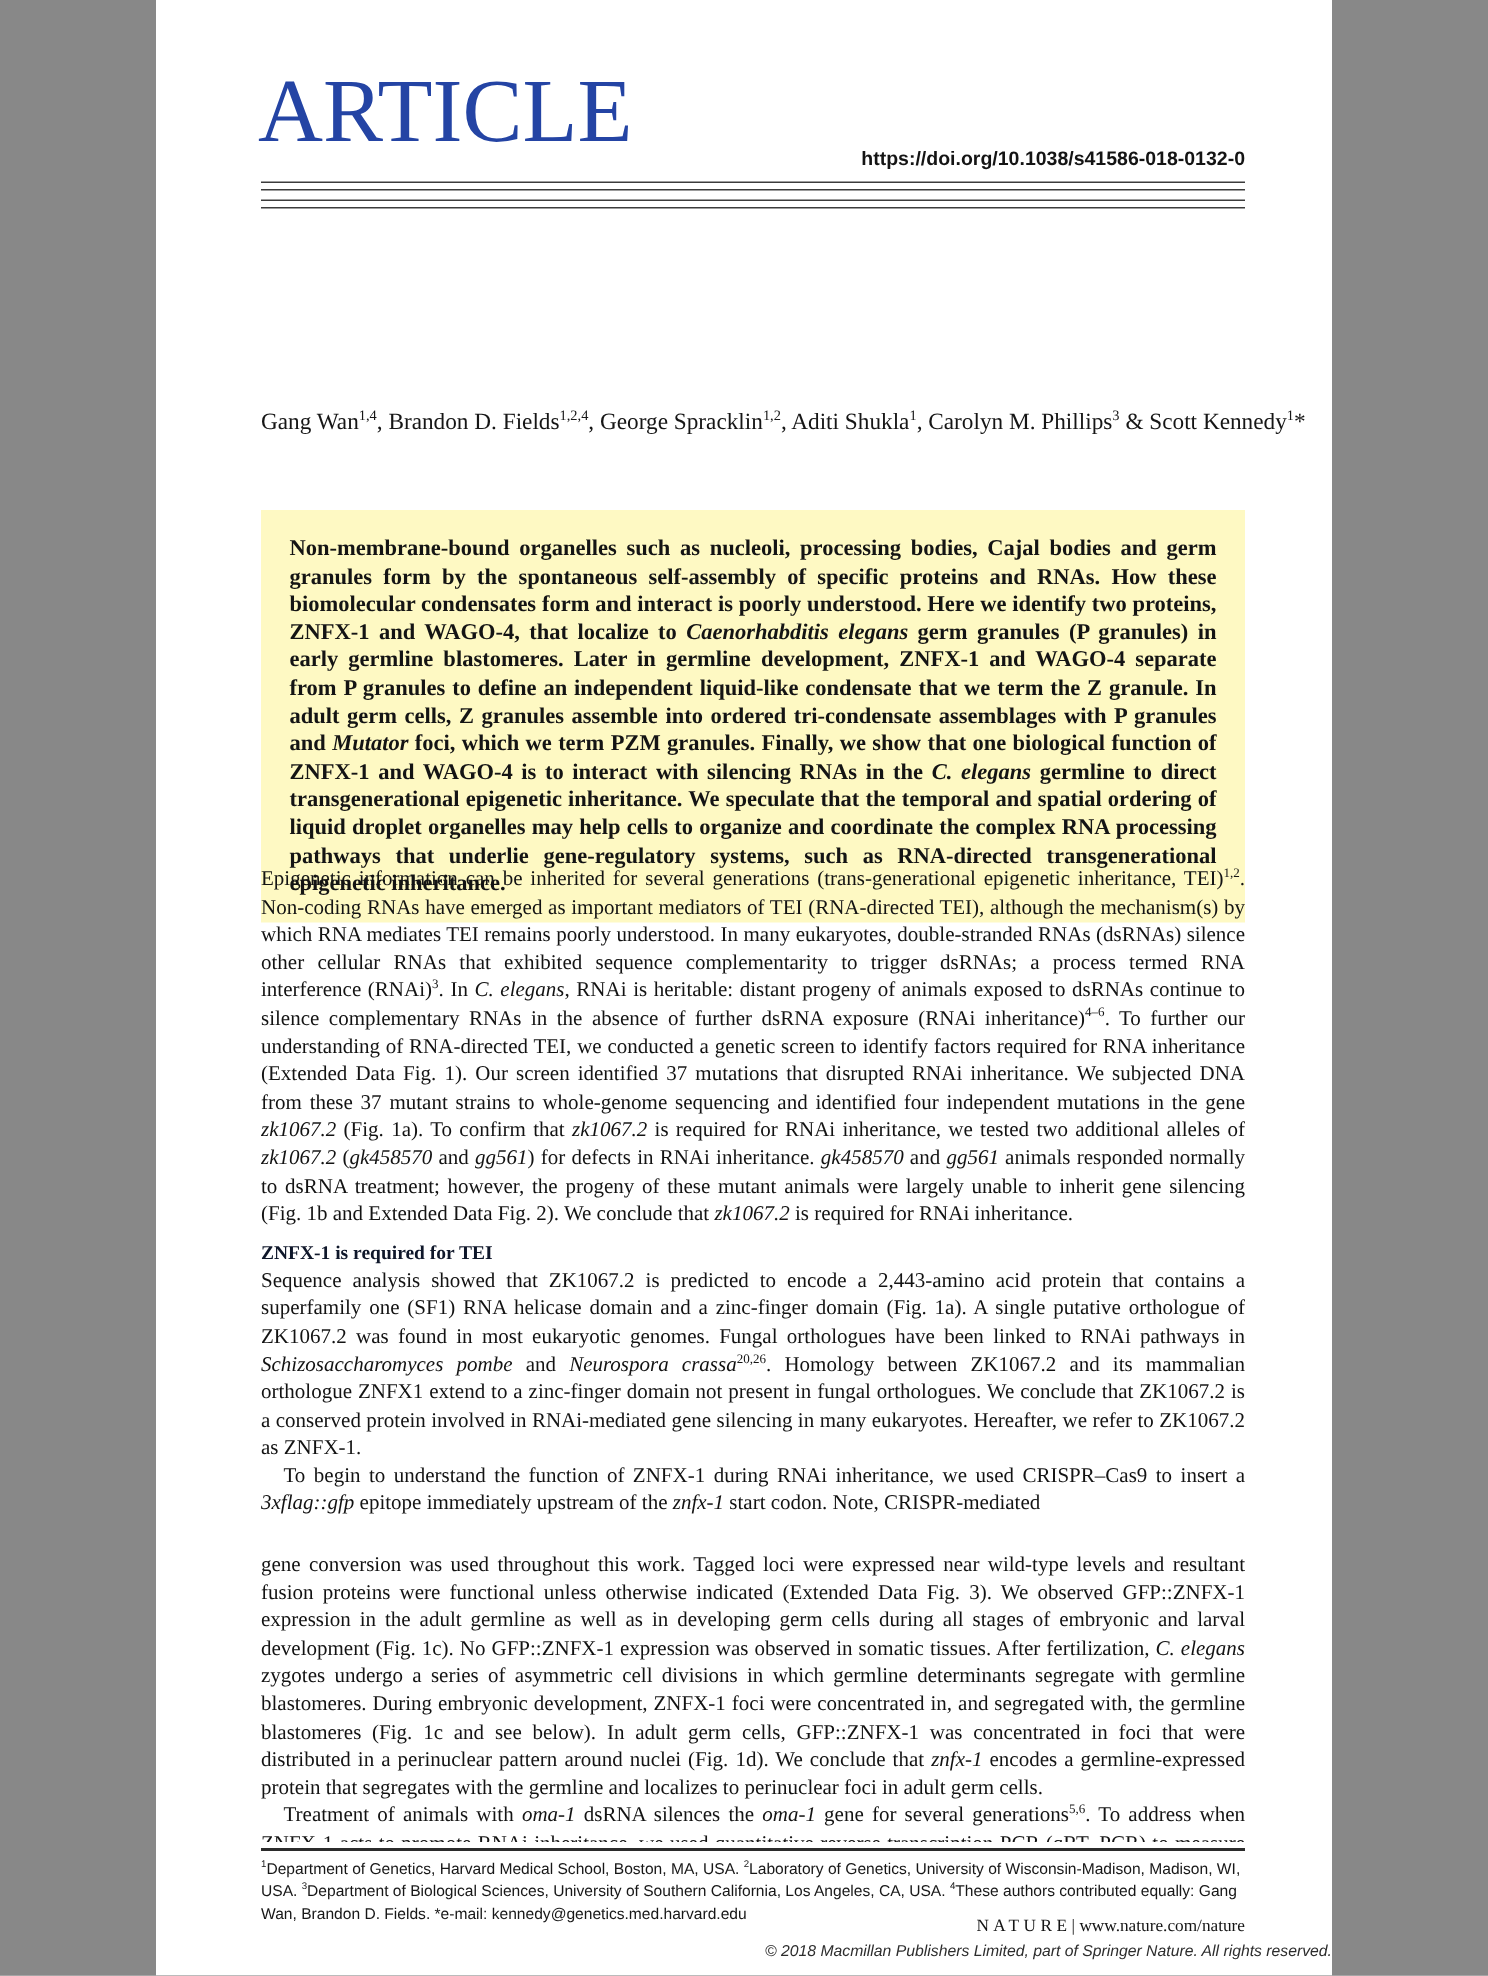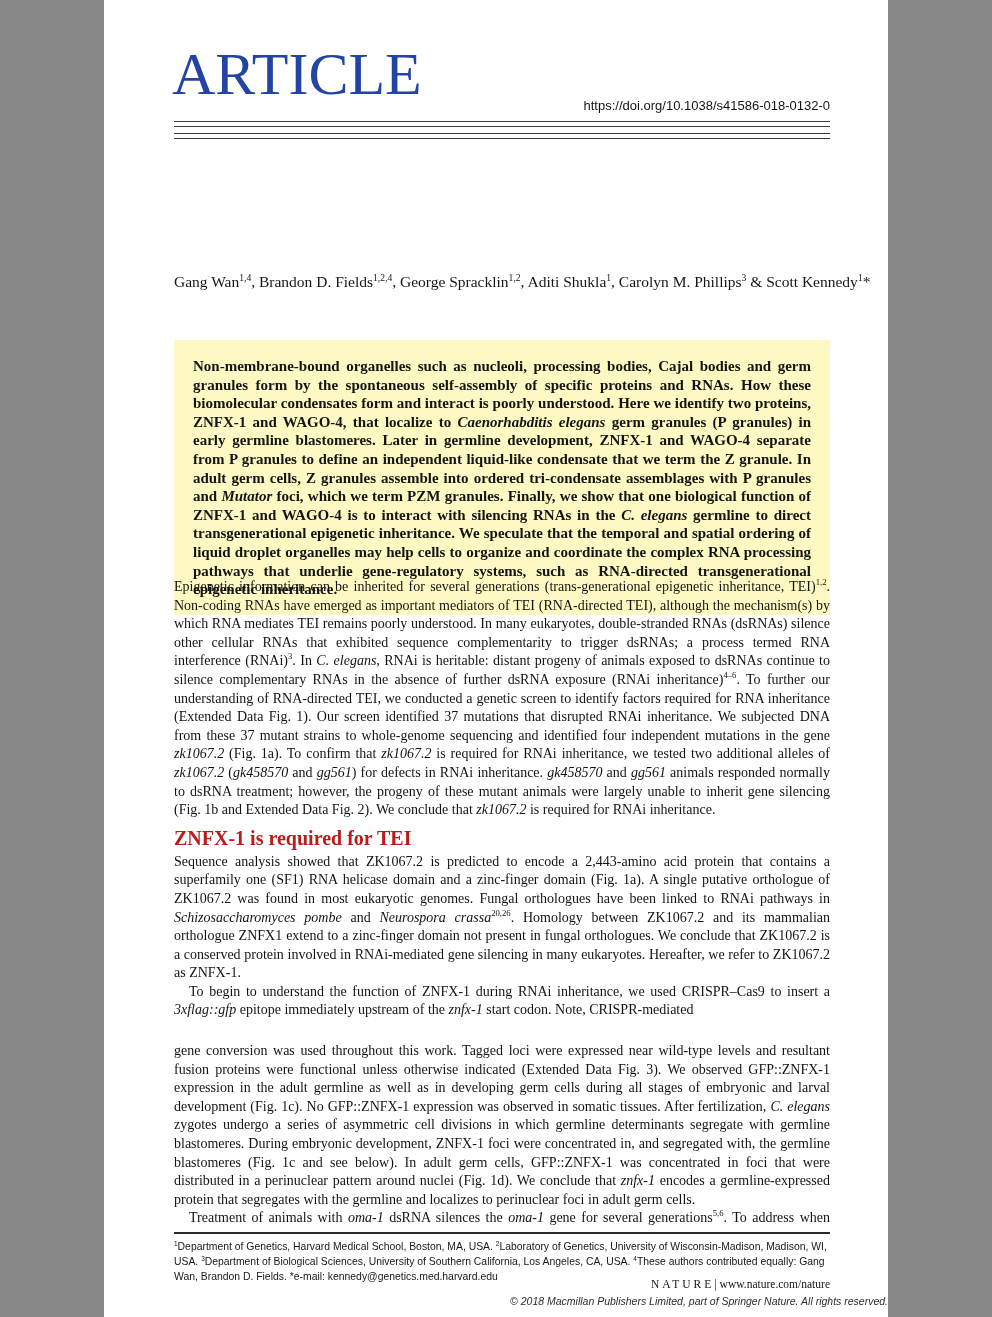--- a/index.html
+++ b/index.html
@@ -10,21 +10,21 @@
   }
   
   .kicker {
     position:absolute; left:68px; top:44px;
     font-family:"Liberation Serif", serif;
     font-size:60px; line-height:1; color:#2444a4; letter-spacing:0px;
   }
   .doi {
     position:absolute; right:58px; top:98px;
     font-family:"Liberation Sans", sans-serif;
-    font-weight:normal; font-size:13px; color:#141414;
+    font-weight:bold; font-size:13px; color:#141414;
   }
   .rules { position:absolute; left:70px; right:58px; top:121px; }
   .rule-pair { height:4px; border-top:1.5px solid #3c3c3c; border-bottom:1.5px solid #3c3c3c; }
   .rule-pair + .rule-pair { margin-top:6px; }
   
   .title {
     position:absolute; left:70px; top:170px; width:880px;
     font-weight:bold; font-size:43px; line-height:49px;
     letter-spacing:-0.5px; color:#0d0d0d;
   }
@@ -48,21 +48,21 @@
     position:absolute; left:70px; right:58px; top:578px; bottom:89px;
     display:flex; gap:22px; overflow:hidden;flex-direction:column;
   }
   .col { flex:1 1 0; min-width:0; }
   .para {
     margin:0; font-size:14px; line-height:18.6px;
     text-align:justify; color:#131313;
   }
   .para.indent { text-indent:15px; }
   .section-h {
-    font-weight:bold; color:#b91c1c; font-size:20px;
+    font-weight:bold; color:#0f172a; font-size:13px;
     margin:7px 0 3px 0;
   }
   
   .footnote-rule { position:absolute; left:70px; right:58px; top:1232px; border-top:2px solid #2b2b2b; }
   .footnote {
     position:absolute; left:70px; right:58px; top:1239px;
     font-family:"Liberation Sans", sans-serif;
     font-size:10.4px; line-height:15px; color:#171717;
   }
   .brand-line {

